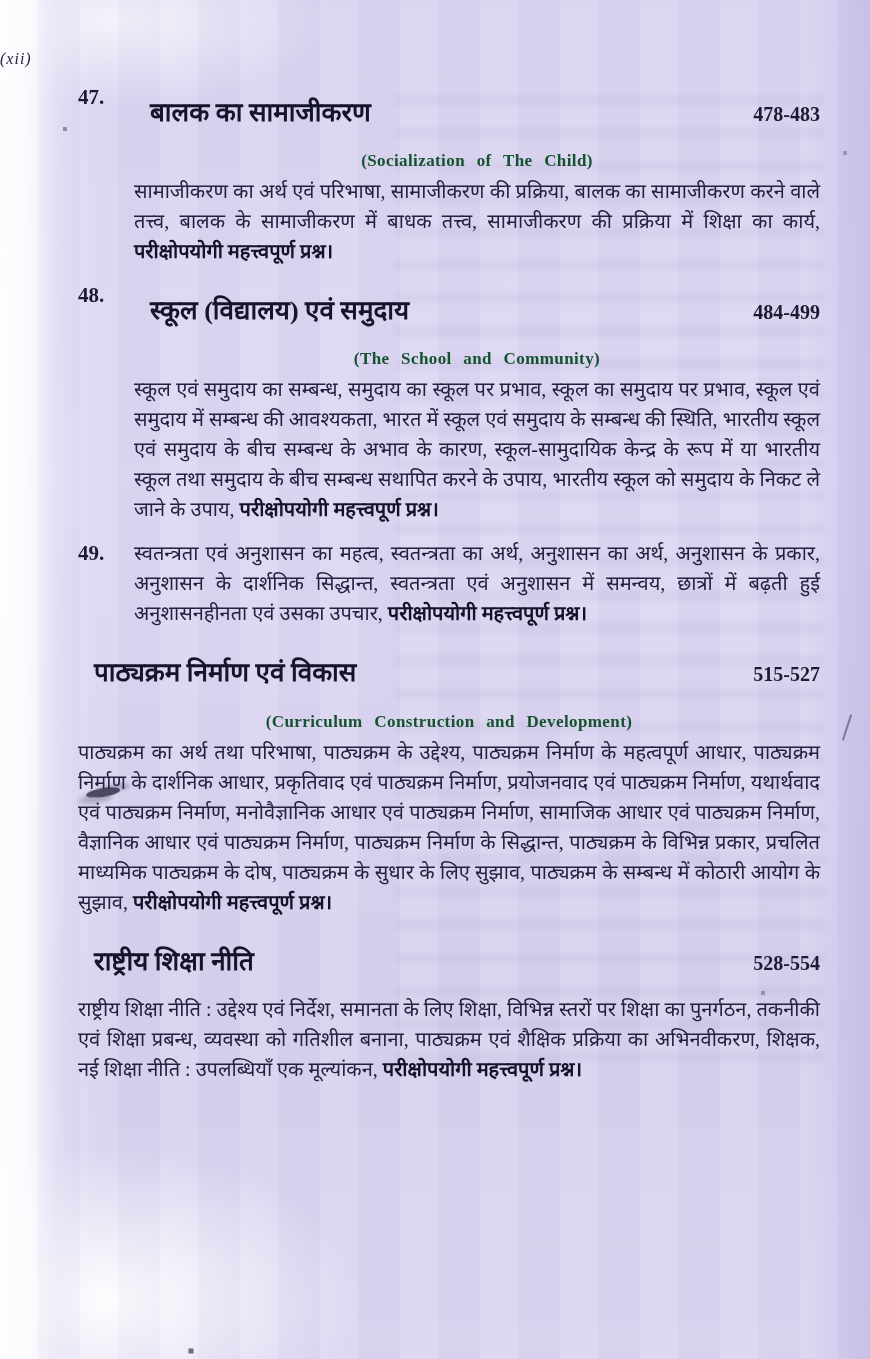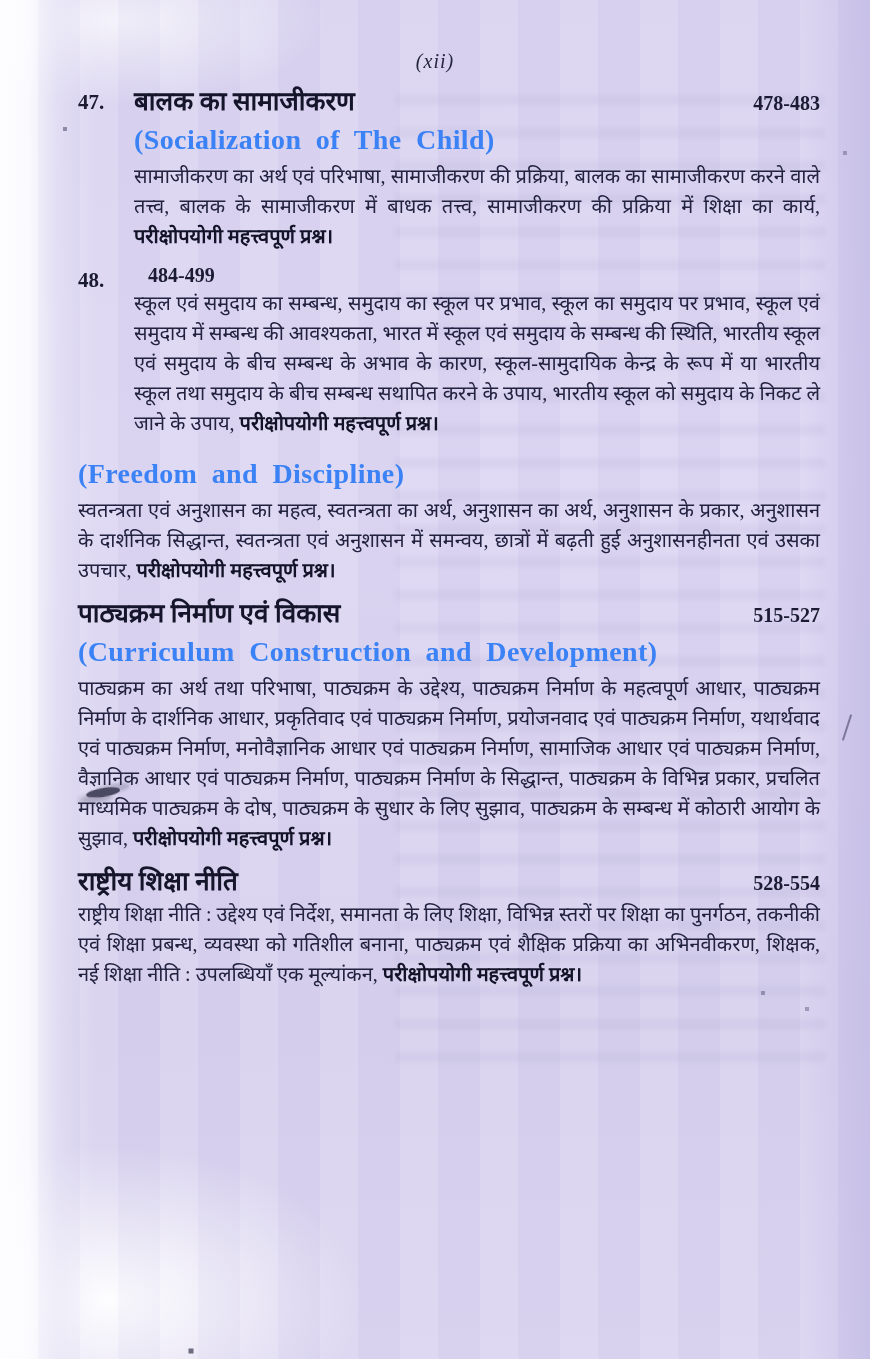--- a/index.html
+++ b/index.html
@@ -23,60 +23,61 @@
     background: repeating-linear-gradient(90deg,
       rgba(255,255,255,0.05) 0 38px,
       rgba(128,118,188,0.045) 38px 80px);
     pointer-events: none;
   }
 
   .content { position: absolute; left: 0; top: 0; width: 100%; z-index: 2; }
 
   .page-header {
     margin-top: 50px;
-    text-align: center;
+    text-align: left;
     font-style: italic;
-    font-size: 20px;
+    font-size: 16px;
     letter-spacing: 1px;
     color: #26263f;
   }
 
   .entry { display: flex; margin: 13px 50px 0 78px; }
   .num {
     width: 56px;
     flex: 0 0 56px;
     font-weight: bold;
     font-size: 21px;
     color: #1b1b33;
     padding-top: 4px;
   }
   .entry-body { flex: 1; min-width: 0; }
 
   .title-row { display: flex; justify-content: space-between; align-items: baseline; }
   .title-hi {
-    margin: 0;
+    margin: 16px;
     font-size: 26px;
     font-weight: bold;
     line-height: 1.2;
     color: #14142a;
   }
   .pages {
     font-weight: bold;
     font-size: 20px;
     color: #1b1b33;
     white-space: nowrap;
     margin-left: 14px;
   }
   .title-en {
     margin: 7px 0 5px 0;
-    font-size: 28px;
+    font-size: 17px;
     font-weight: bold;
     word-spacing: 7px;
     letter-spacing: 0.4px;
-    color: #3b82f6;
+    color: #14532d;
+    text-align: center;
   }
   .desc {
     margin: 1px 0 0 0;
     font-size: 20px;
     line-height: 30px;
     text-align: justify;
     color: #222240;
   }
   .desc b { color: #121228; }
 
@@ -144,29 +145,31 @@
       </div>
       <h3 class="title-en">(Socialization of The Child)</h3>
       <p class="desc"><span>सामाजीकरण का अर्थ एवं परिभाषा, सामाजीकरण की प्रक्रिया, बालक का सामाजीकरण करने वाले तत्त्व, बालक के सामाजीकरण में बाधक तत्त्व, सामाजीकरण की प्रक्रिया में शिक्षा का कार्य,</span> <b>परीक्षोपयोगी महत्त्वपूर्ण प्रश्न।</b></p>
     </div>
   </div>
 
   <div class="entry">
     <div class="num">48.</div>
     <div class="entry-body">
       <div class="title-row">
+        <h2 class="title-hi">स्कूल (विद्यालय) एवं समुदाय</h2>
         <span class="pages">484-499</span>
       </div>
+      <h3 class="title-en">(The School and Community)</h3>
       <p class="desc"><span>स्कूल एवं समुदाय का सम्बन्ध, समुदाय का स्कूल पर प्रभाव, स्कूल का समुदाय पर प्रभाव, स्कूल एवं समुदाय में सम्बन्ध की आवश्यकता, भारत में स्कूल एवं समुदाय के सम्बन्ध की स्थिति, भारतीय स्कूल एवं समुदाय के बीच सम्बन्ध के अभाव के कारण, स्कूल-सामुदायिक केन्द्र के रूप में या भारतीय स्कूल तथा समुदाय के बीच सम्बन्ध सथापित करने के उपाय, भारतीय स्कूल को समुदाय के निकट ले जाने के उपाय,</span> <b>परीक्षोपयोगी महत्त्वपूर्ण प्रश्न।</b></p>
     </div>
   </div>
 
   <div class="entry">
+    <div class="num">49.</div>
     <div class="entry-body">
-      <h3 class="title-en">(Freedom and Discipline)</h3>
       <p class="desc"><span>स्वतन्त्रता एवं अनुशासन का महत्व, स्वतन्त्रता का अर्थ, अनुशासन का अर्थ, अनुशासन के प्रकार, अनुशासन के दार्शनिक सिद्धान्त, स्वतन्त्रता एवं अनुशासन में समन्वय, छात्रों में बढ़ती हुई अनुशासनहीनता एवं उसका उपचार,</span> <b>परीक्षोपयोगी महत्त्वपूर्ण प्रश्न।</b></p>
     </div>
   </div>
 
   <div class="entry">
     <div class="entry-body">
       <div class="title-row">
         <h2 class="title-hi">पाठ्यक्रम निर्माण एवं विकास</h2>
         <span class="pages">515-527</span>
       </div>

